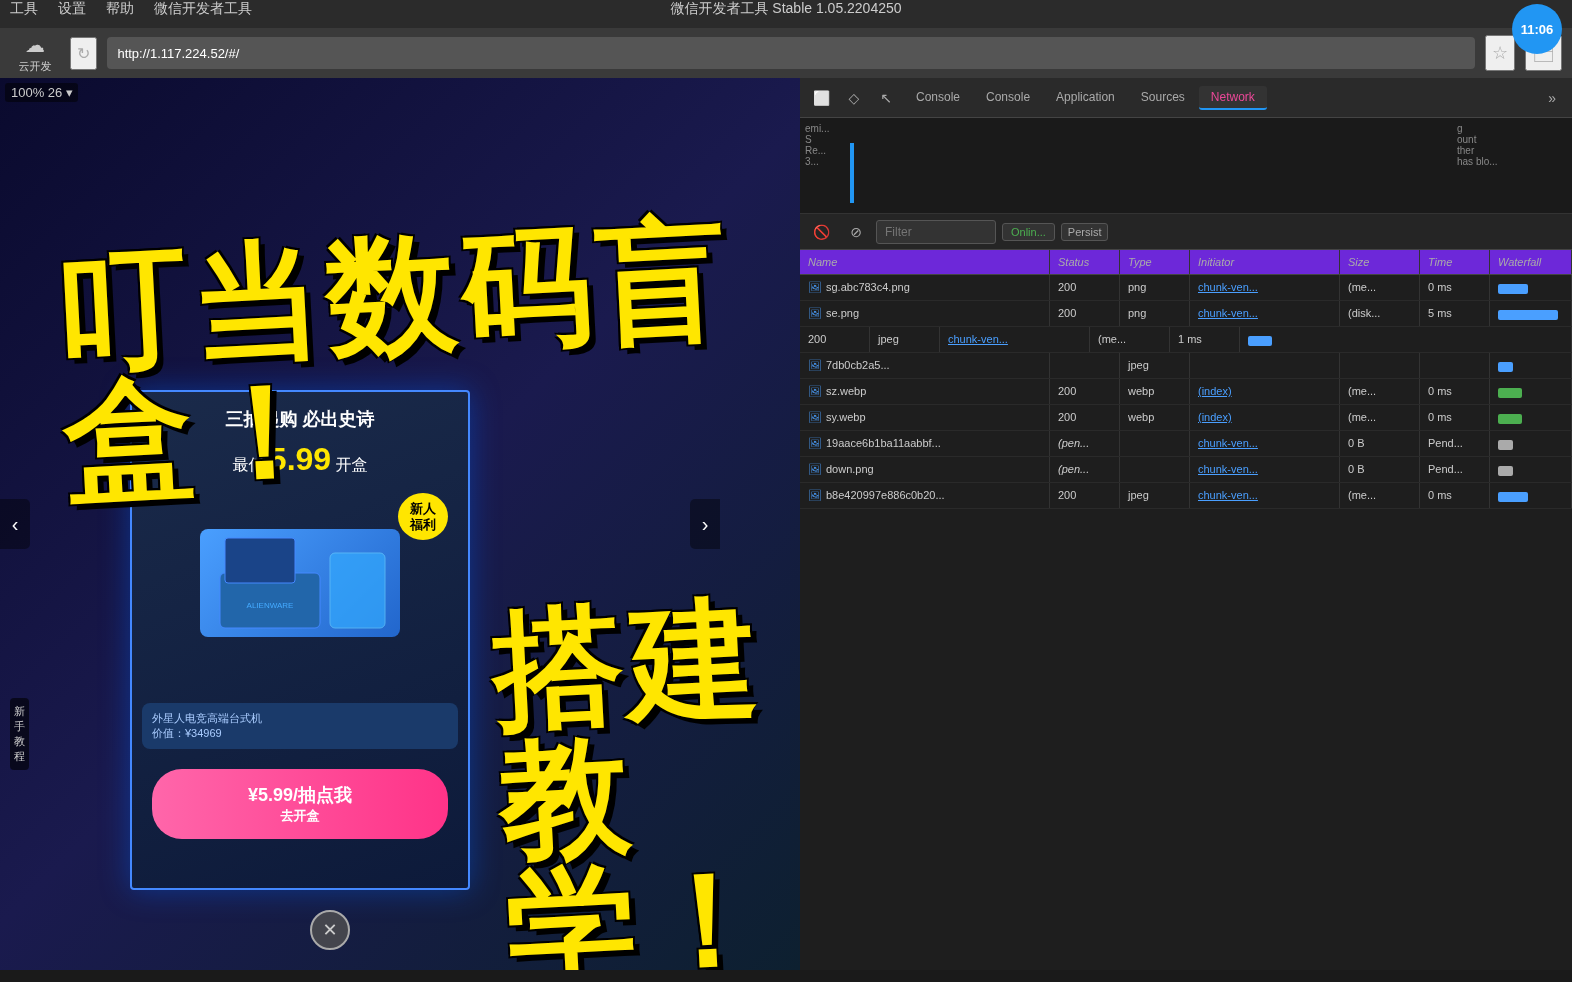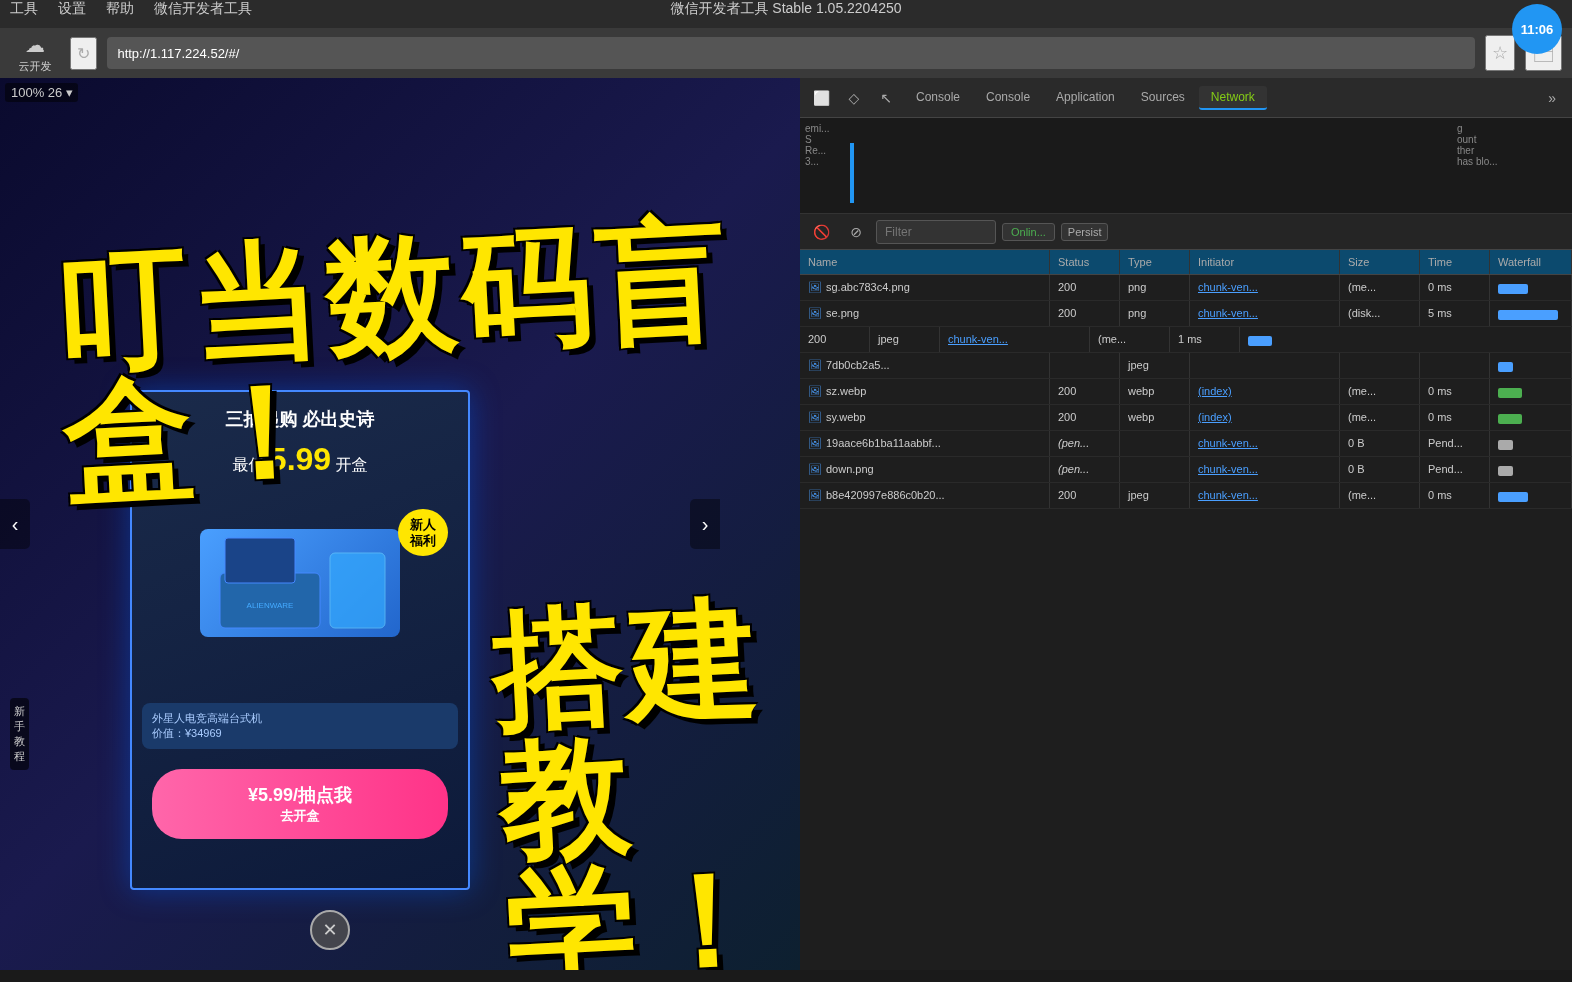--- a/index.html
+++ b/index.html
@@ -129,21 +129,21 @@
       position: relative;
     }
     .keyboard-img {
       width: 200px; height: 108px;
       background: linear-gradient(135deg, #4a9fff, #2266cc);
       border-radius: 8px;
       display: flex; align-items: center; justify-content: center;
       color: #fff; font-size: 11px;
     }
     .new-user-badge {
-      position: absolute; right: 20px; top: 26px;
+      position: absolute; right: 20px; top: 10px;
       background: #FFE600; color: #000; font-weight: bold;
       font-size: 13px; padding: 8px 12px; border-radius: 50%;
       text-align: center; line-height: 1.2;
     }
     .card-product-info {
       background: #1a3a6a; margin: 20px 10px; border-radius: 8px;
       padding: 8px 10px; color: #aaccff; font-size: 11px;
     }
     .card-cta {
       margin: 8px 20px;
@@ -201,21 +201,21 @@
       color: #aaa; font-size: 14px; cursor: pointer;
       display: flex; align-items: center; justify-content: center;
       border-radius: 3px;
     }
     .devtools-tabs { display: flex; gap: 2px; flex: 1; overflow: hidden; }
     .devtools-tab {
       padding: 4px 12px; font-size: 12px; color: #aaa; cursor: pointer;
       border-radius: 3px; white-space: nowrap;
     }
     .devtools-tab.active {
-      color: #84cc16;
+      color: #ec4899;
       border-bottom: 2px solid #2196F3;
       background: #333;
     }
     .devtools-more { color: #aaa; font-size: 14px; cursor: pointer; padding: 4px 8px; }
 
     
     .devtools-toolbar2 {
       height: 36px;
       background: #252525;
       display: flex; align-items: center;
@@ -238,23 +238,23 @@
     }
 
     
     .network-table {
       flex: 1;
       overflow-y: auto;
       overflow-x: hidden;
     }
     .network-header {
       display: flex;
-      background: #0c4a6e;
+      background: #6d28d9;
       border-bottom: 1px solid #444;
-      position: sticky; top: 0; z-index: 5;
+      position: sticky; top: 0; z-index: 5; font-style: italic;
     }
     .net-col {
       padding: 6px 8px;
       font-size: 11px; color: #aaa;
       border-right: 1px solid #333;
       overflow: hidden; text-overflow: ellipsis; white-space: nowrap;
     }
     .col-name { width: 250px; min-width: 250px; }
     .col-status { width: 70px; min-width: 70px; }
     .col-type { width: 70px; min-width: 70px; }

